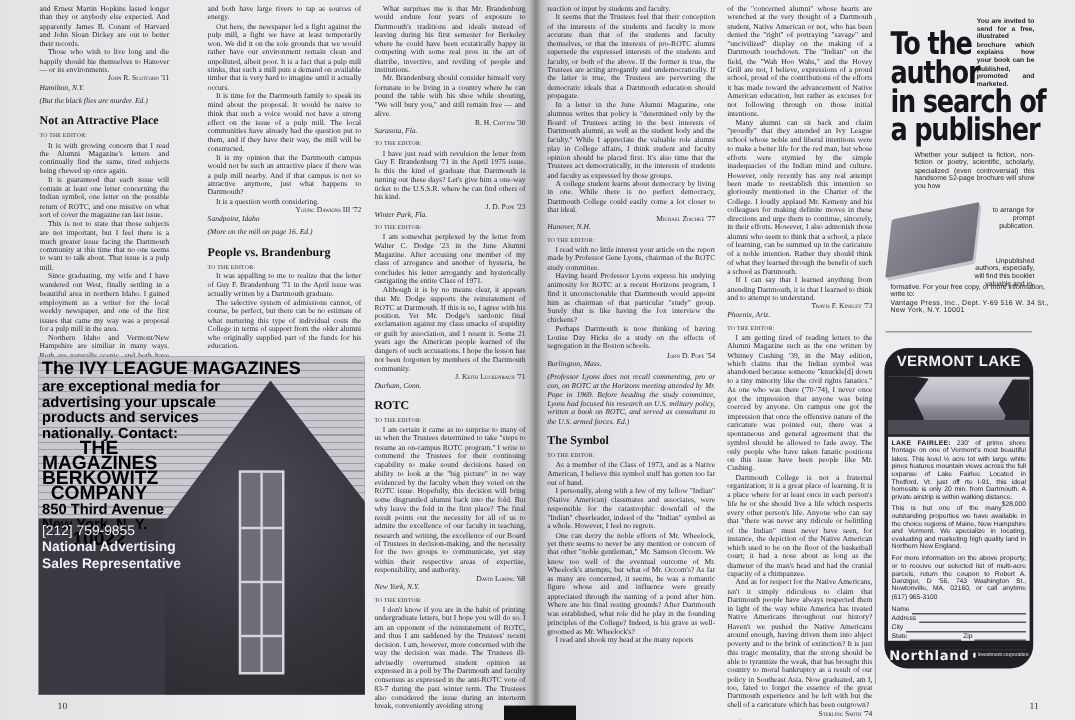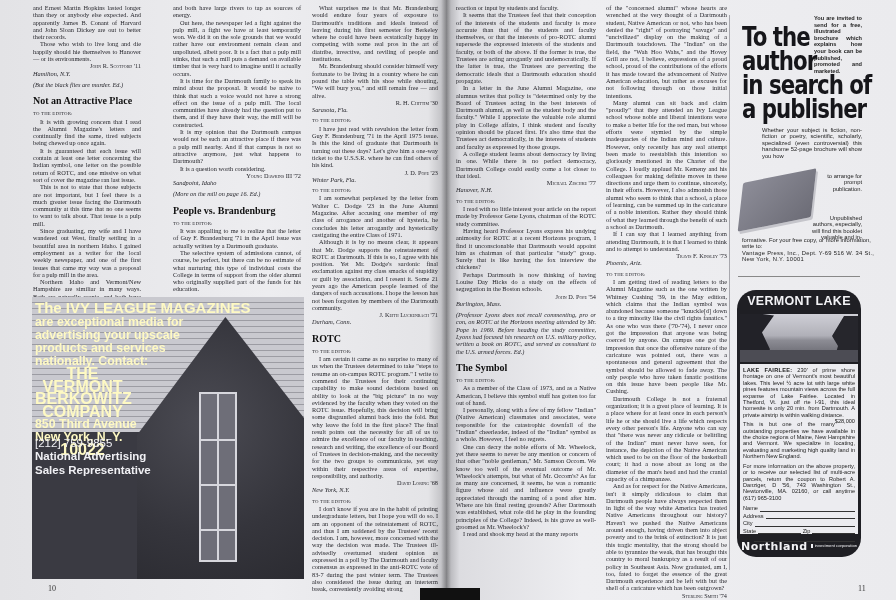--- a/index.html
+++ b/index.html
@@ -25,21 +25,21 @@
 
   
   .ivy-ad { position: absolute; left: 32px; top: 297px; width: 272px; height: 282px; overflow: hidden; background: #7b7b84; font-family: "Liberation Sans", sans-serif; }
   .ivy-bricks { position: absolute; inset: 0; background:
       repeating-linear-gradient(to bottom, #c9c9cf 0px, #c9c9cf 5px, #9c9ca3 5px, #9c9ca3 6px); }
   .ivy-bottom { position: absolute; left: 0; top: 135px; width: 272px; height: 147px; background: #3a3a42; }
   .ivy-plant { position: absolute; left: 105px; top: 20px; width: 170px; height: 262px; background: radial-gradient(circle at 40% 40%, #4b4b53 0%, #35353c 60%, #2b2b31 100%); clip-path: polygon(0% 45%, 52% 0%, 100% 40%, 100% 100%, 0% 100%); }
   .ivy-window { position: absolute; left: 167px; top: 95px; width: 38px; height: 170px; background: #6e6e78; border: 2px solid #d7d7dd; }
   .ivy-window::before { content: ""; position: absolute; left: 16px; top: 0; width: 2px; height: 100%; background: #d7d7dd; }
   .ivy-window::after { content: ""; position: absolute; left: 0; top: 45px; width: 100%; height: 2px; background: #d7d7dd; box-shadow: 0 45px 0 #d7d7dd, 0 90px 0 #d7d7dd; }
-  .ivy-text { position: absolute; left: 3px; top: 2px; width: 150px; color: #fef9c3; font-weight: bold; font-size: 12.3px; line-height: 13px; }
+  .ivy-text { position: absolute; left: 3px; top: 2px; width: 150px; color: #000000; font-weight: bold; font-size: 12.3px; line-height: 13px; }
   .ivy-text .headline { font-size: 15px; line-height: 17px; white-space: nowrap; width: 272px; }
   .ivy-company { text-align: center; width: 95px; font-size: 16px; line-height: 12.5px; }
   .ivy-contact { position: absolute; left: 3px; top: 140px; color: #f0f0f4; font-weight: bold; font-size: 11.5px; line-height: 13.4px; width: 200px; }
   .ivy-contact .phone { font-weight: normal; }
   .ivy-list { position: absolute; left: 3px; top: 196px; color: #f0f0f4; font-weight: bold; font-size: 11.3px; line-height: 13.2px; width: 220px; }
 
   
   .vantage { position: absolute; left: 742px; top: 15px; width: 150px; height: 240px; font-family: "Liberation Sans", sans-serif; }
   .vantage-head { position: absolute; left: 0; top: 10px; font-family: "DejaVu Sans", sans-serif; font-weight: bold; font-size: 26px; line-height: 24px; letter-spacing: -1.2px; color: #16161a; transform: scaleX(0.82); transform-origin: left top; width: 220px; }
   .vantage-invite { position: absolute; left: 72px; top: 0; width: 48px; font-size: 5.6px; line-height: 6.6px; text-align: justify; font-weight: bold; color: #222; }
@@ -138,21 +138,21 @@
       <div class="ivy-plant"></div>
       <div class="ivy-window"></div>
       <div class="ivy-text">
         <div class="headline">The IVY LEAGUE MAGAZINES</div>
         <div style="white-space:nowrap;">are exceptional media for</div>
         <div style="white-space:nowrap;">advertising your upscale</div>
         <div style="white-space:nowrap;">products and services</div>
         <div style="white-space:nowrap;">nationally.  Contact:</div>
         <div class="ivy-company">
           <div>THE</div>
-          <div>VERMONT</div>
+          <div>MAGAZINES</div>
           <div>BERKOWITZ</div>
           <div>COMPANY</div>
         </div>
         <div style="white-space:nowrap;">850 Third Avenue</div>
         <div style="white-space:nowrap;">New York, N. Y.</div>
         <div class="ivy-company">10022</div>
       </div>
       <div class="ivy-contact">
         <div class="phone">[212] 759-9855</div>
         <div>National Advertising</div>

